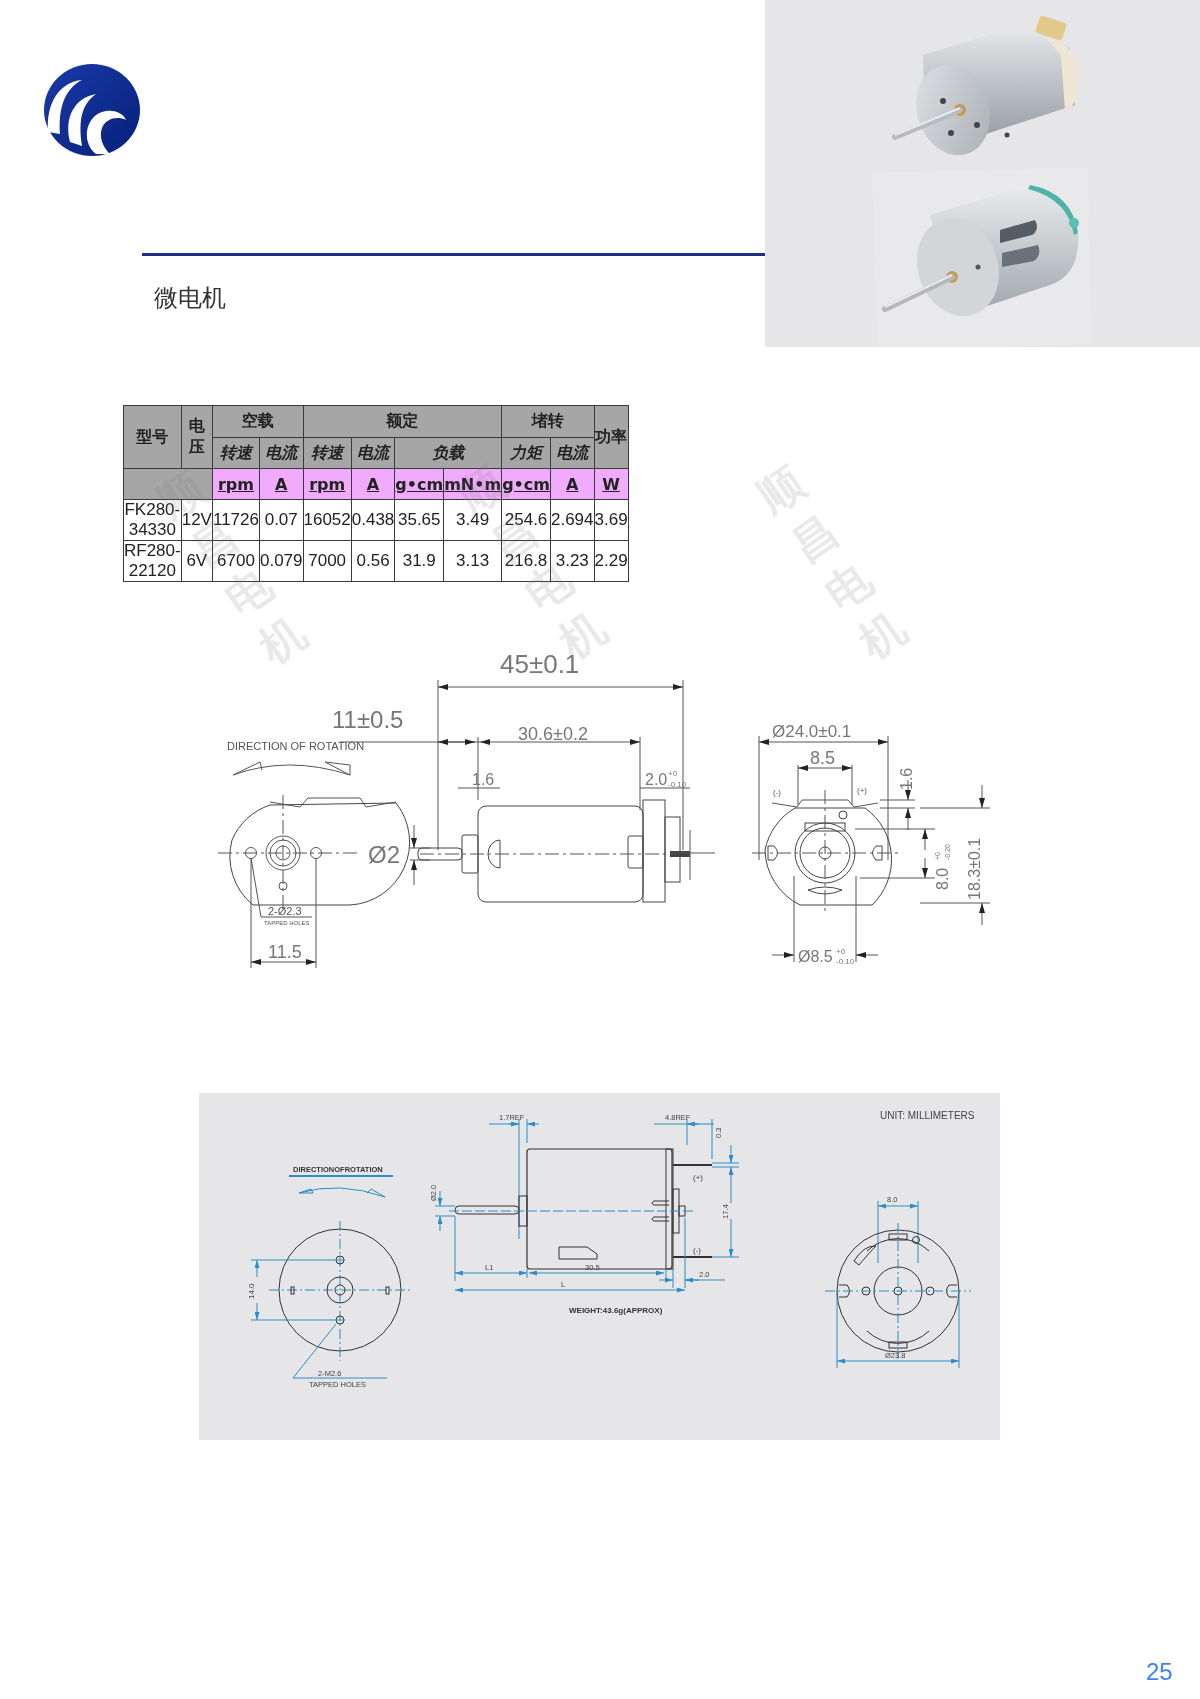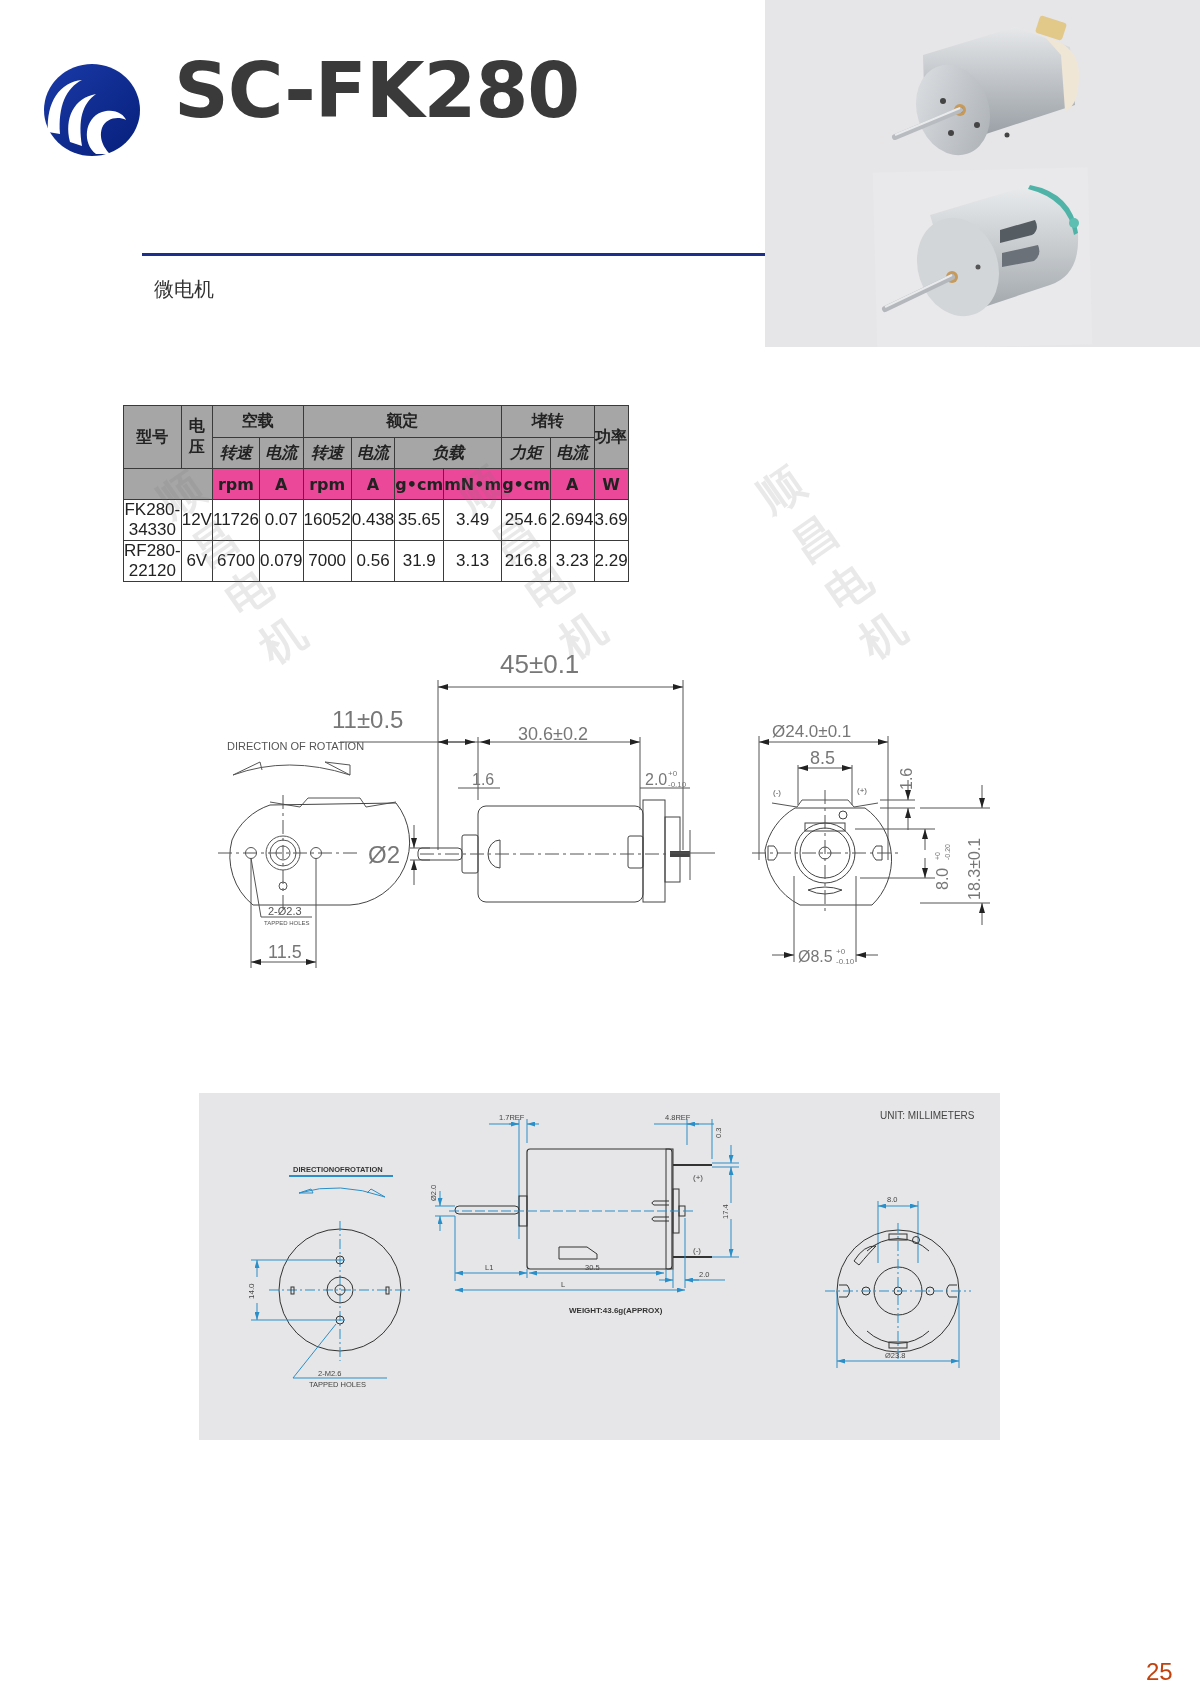--- a/index.html
+++ b/index.html
@@ -6,63 +6,62 @@
     html, body { width: 1200px; height: 1699px; background: #ffffff; overflow: hidden; }
     body { position: relative; font-family: "DejaVu Sans", "Liberation Sans", sans-serif; color: #333; }
 
     .logo { position: absolute; left: 40px; top: 62px; width: 102px; height: 98px; }
 
     .title-block { position: absolute; left: 174px; top: 42px; }
     .title-line { font-family: "DejaVu Sans", sans-serif; font-weight: bold; font-size: 76px; line-height: 98px; color: #3a3a3a; letter-spacing: -1px; }
 
     .title-rule { position: absolute; left: 142px; top: 253px; width: 624px; height: 3px; background: #1d2f8a; }
 
-    .subtitle { position: absolute; left: 154px; top: 276px; font-size: 20px; color: #333; }
+    .subtitle { position: absolute; left: 154px; top: 282px; font-size: 24px; color: #333; }
 
     .photo-panel { position: absolute; left: 765px; top: 0; width: 435px; height: 347px; background: #e6e6e8; overflow: hidden; }
     .photo-panel .p2bg { position: absolute; left: 110px; top: 170px; width: 215px; height: 177px; background: #e9e9eb; transform: rotate(-1.5deg); }
 
     
     .spec-table { position: absolute; left: 123px; top: 405px; border-collapse: collapse; font-size: 17px; }
     .spec-table td, .spec-table th { border: 1.5px solid #3a3a3a; text-align: center; vertical-align: middle; }
     .spec-table th { font-weight: bold; color: #222; font-size: 16px; }
     .spec-table .h-dark { background: #a6a6a6; }
-    .spec-table .h-light { background: #ec4899; }
+    .spec-table .h-light { background: #f0abfc; text-decoration: underline; }
     .spec-table td { background: #ffffff; color: #222; height: 31px; font-family: "Liberation Sans", sans-serif; font-size: 17px; }
     .spec-table tr.r1 th { height: 32px; }
     .spec-table tr.r2 th { height: 31px; font-style: italic; }
     .spec-table tr.r3 th { height: 31px; }
     .watermark { position: absolute; font-size: 44px; color: rgba(120,120,120,0.16); transform: rotate(-35deg); pointer-events: none; font-weight: bold; }
 
     .drawing { position: absolute; }
     .drawing1 { left: 200px; top: 640px; width: 820px; height: 340px; }
     .drawing2 { left: 199px; top: 1093px; width: 801px; height: 347px; background: #e6e6e8; }
 
-    .page-number { position: absolute; left: 1146px; top: 1658px; font-size: 24px; color: #c2410c; font-family: "Liberation Sans", sans-serif; }
+    .page-number { position: absolute; left: 1146px; top: 1658px; font-size: 24px; color: #3b82f6; font-family: "Liberation Sans", sans-serif; }
 
     svg text { font-family: "Liberation Sans", sans-serif; }
   </style>
 </head>
 <body>
 
 <svg class="logo" viewBox="0 0 102 98">
   <defs>
     <linearGradient id="lg" x1="0" y1="0" x2="1" y2="1">
       <stop offset="0" stop-color="#1a3aa8"></stop>
       <stop offset="1" stop-color="#061f7a"></stop>
     </linearGradient>
   </defs>
   <ellipse cx="52" cy="48" rx="48" ry="46" fill="url(#lg)"></ellipse>
   <path d="M8 70 C6 40 20 20 42 18 C26 26 18 44 20 72 Z" fill="#ffffff"></path>
   <path d="M30 80 C24 56 34 36 56 32 C42 42 38 58 42 84 Z" fill="#ffffff"></path>
   <path d="M56 92 C42 82 44 56 62 50 C74 46 84 52 86 58 C78 54 66 56 62 66 C58 78 66 88 70 92 Z" fill="#ffffff"></path>
 </svg>
 
 <div class="title-block">
-  <div class="title-line">SC-FK280</div>
 </div>
 <div class="title-rule"></div>
 <div class="subtitle">微电机</div>
 
 <div class="photo-panel">
   <div class="p2bg"></div>
 
   <svg style="position:absolute;left:100px;top:15px;" width="230" height="150" viewBox="0 0 230 150">
     <defs>
       <linearGradient id="metal1" x1="0" y1="0" x2="0" y2="1">

